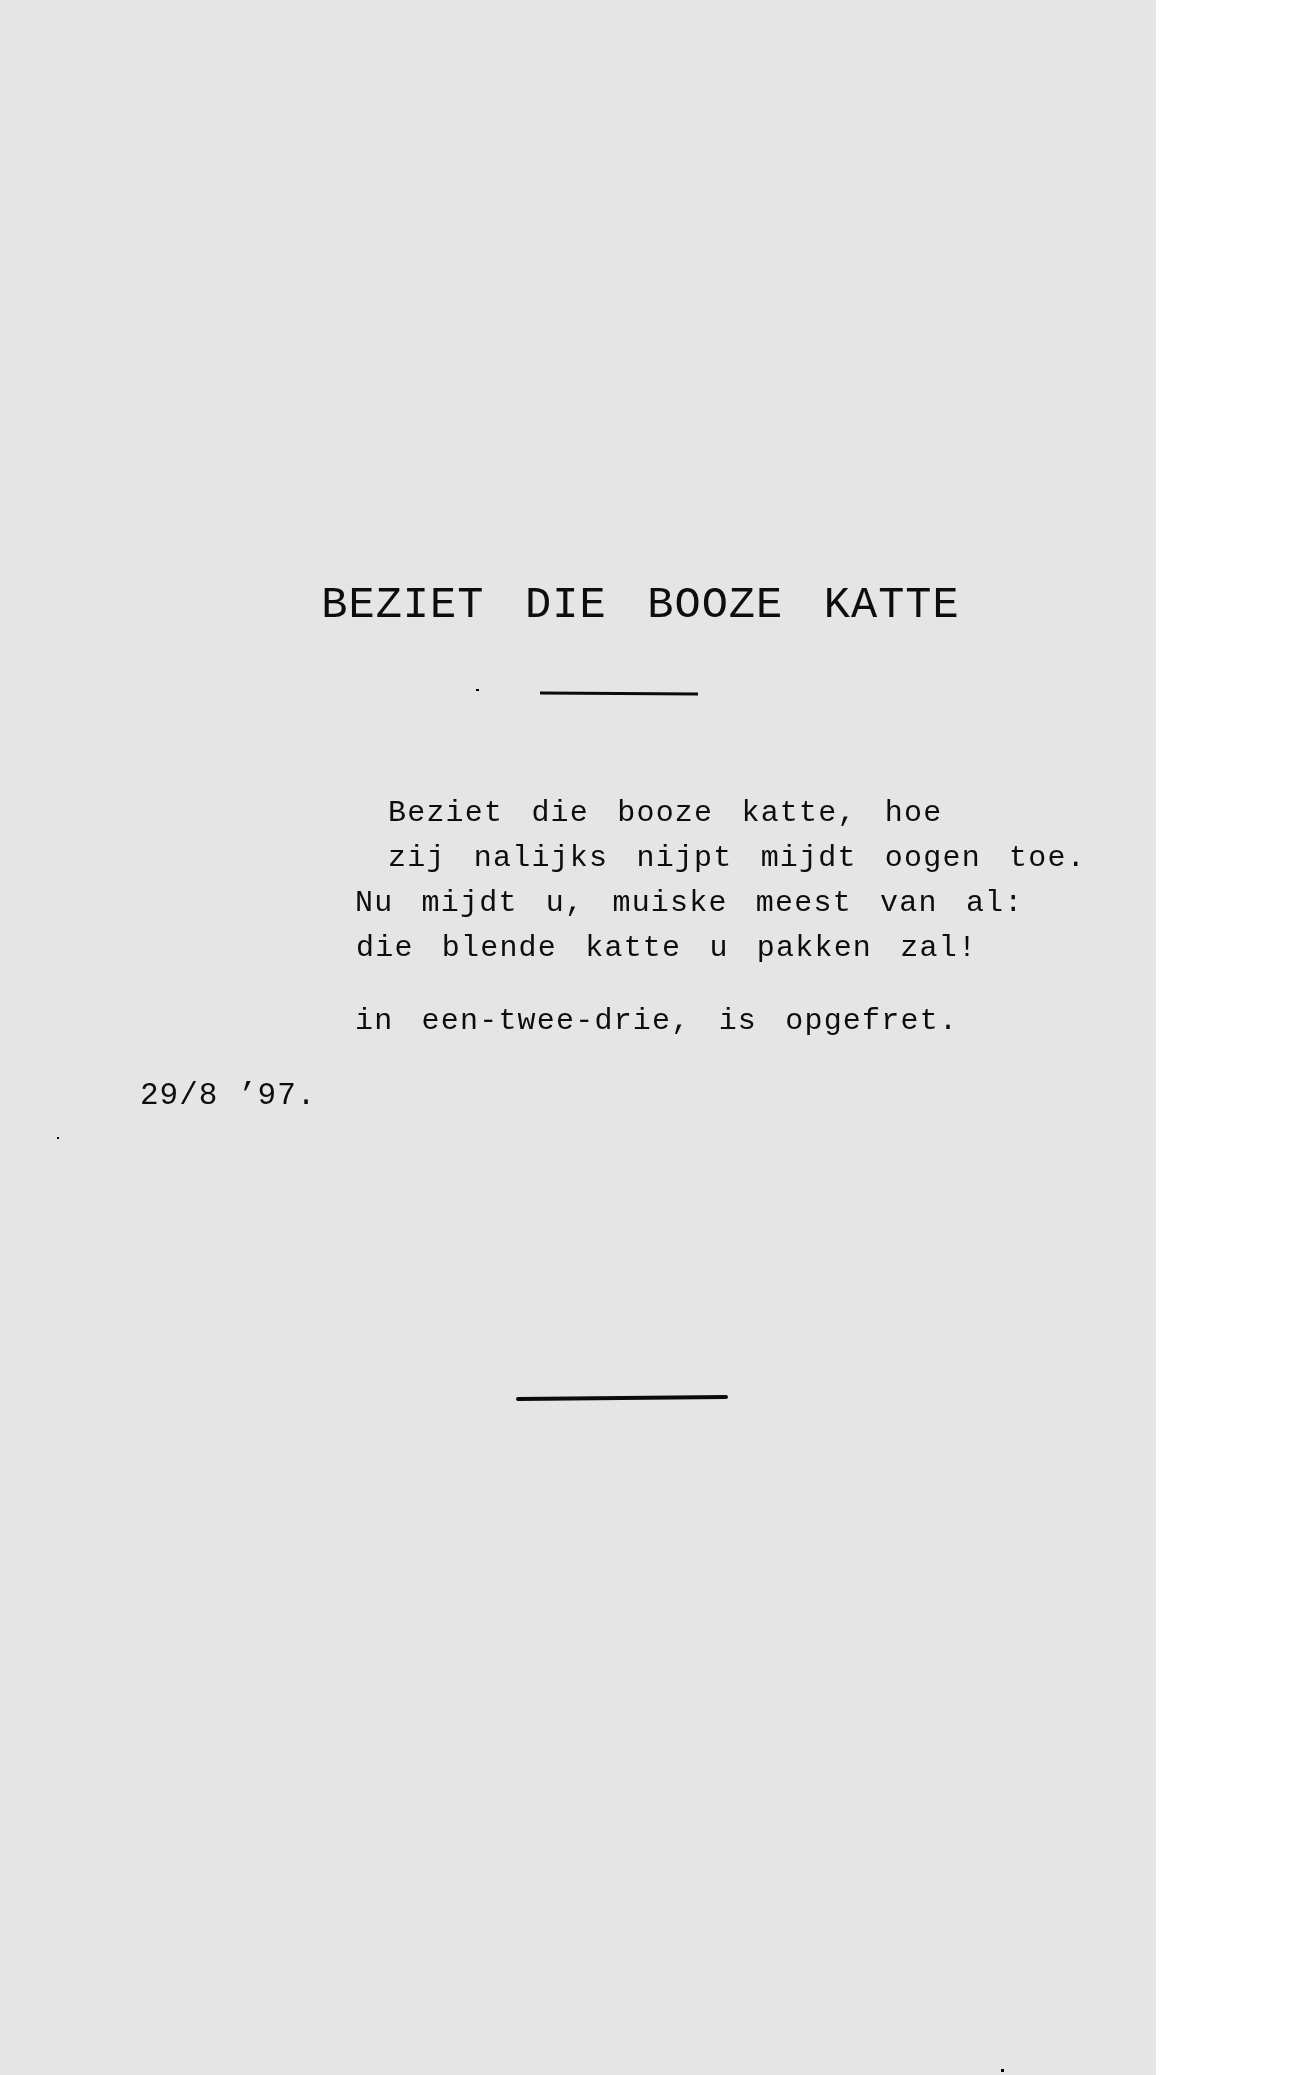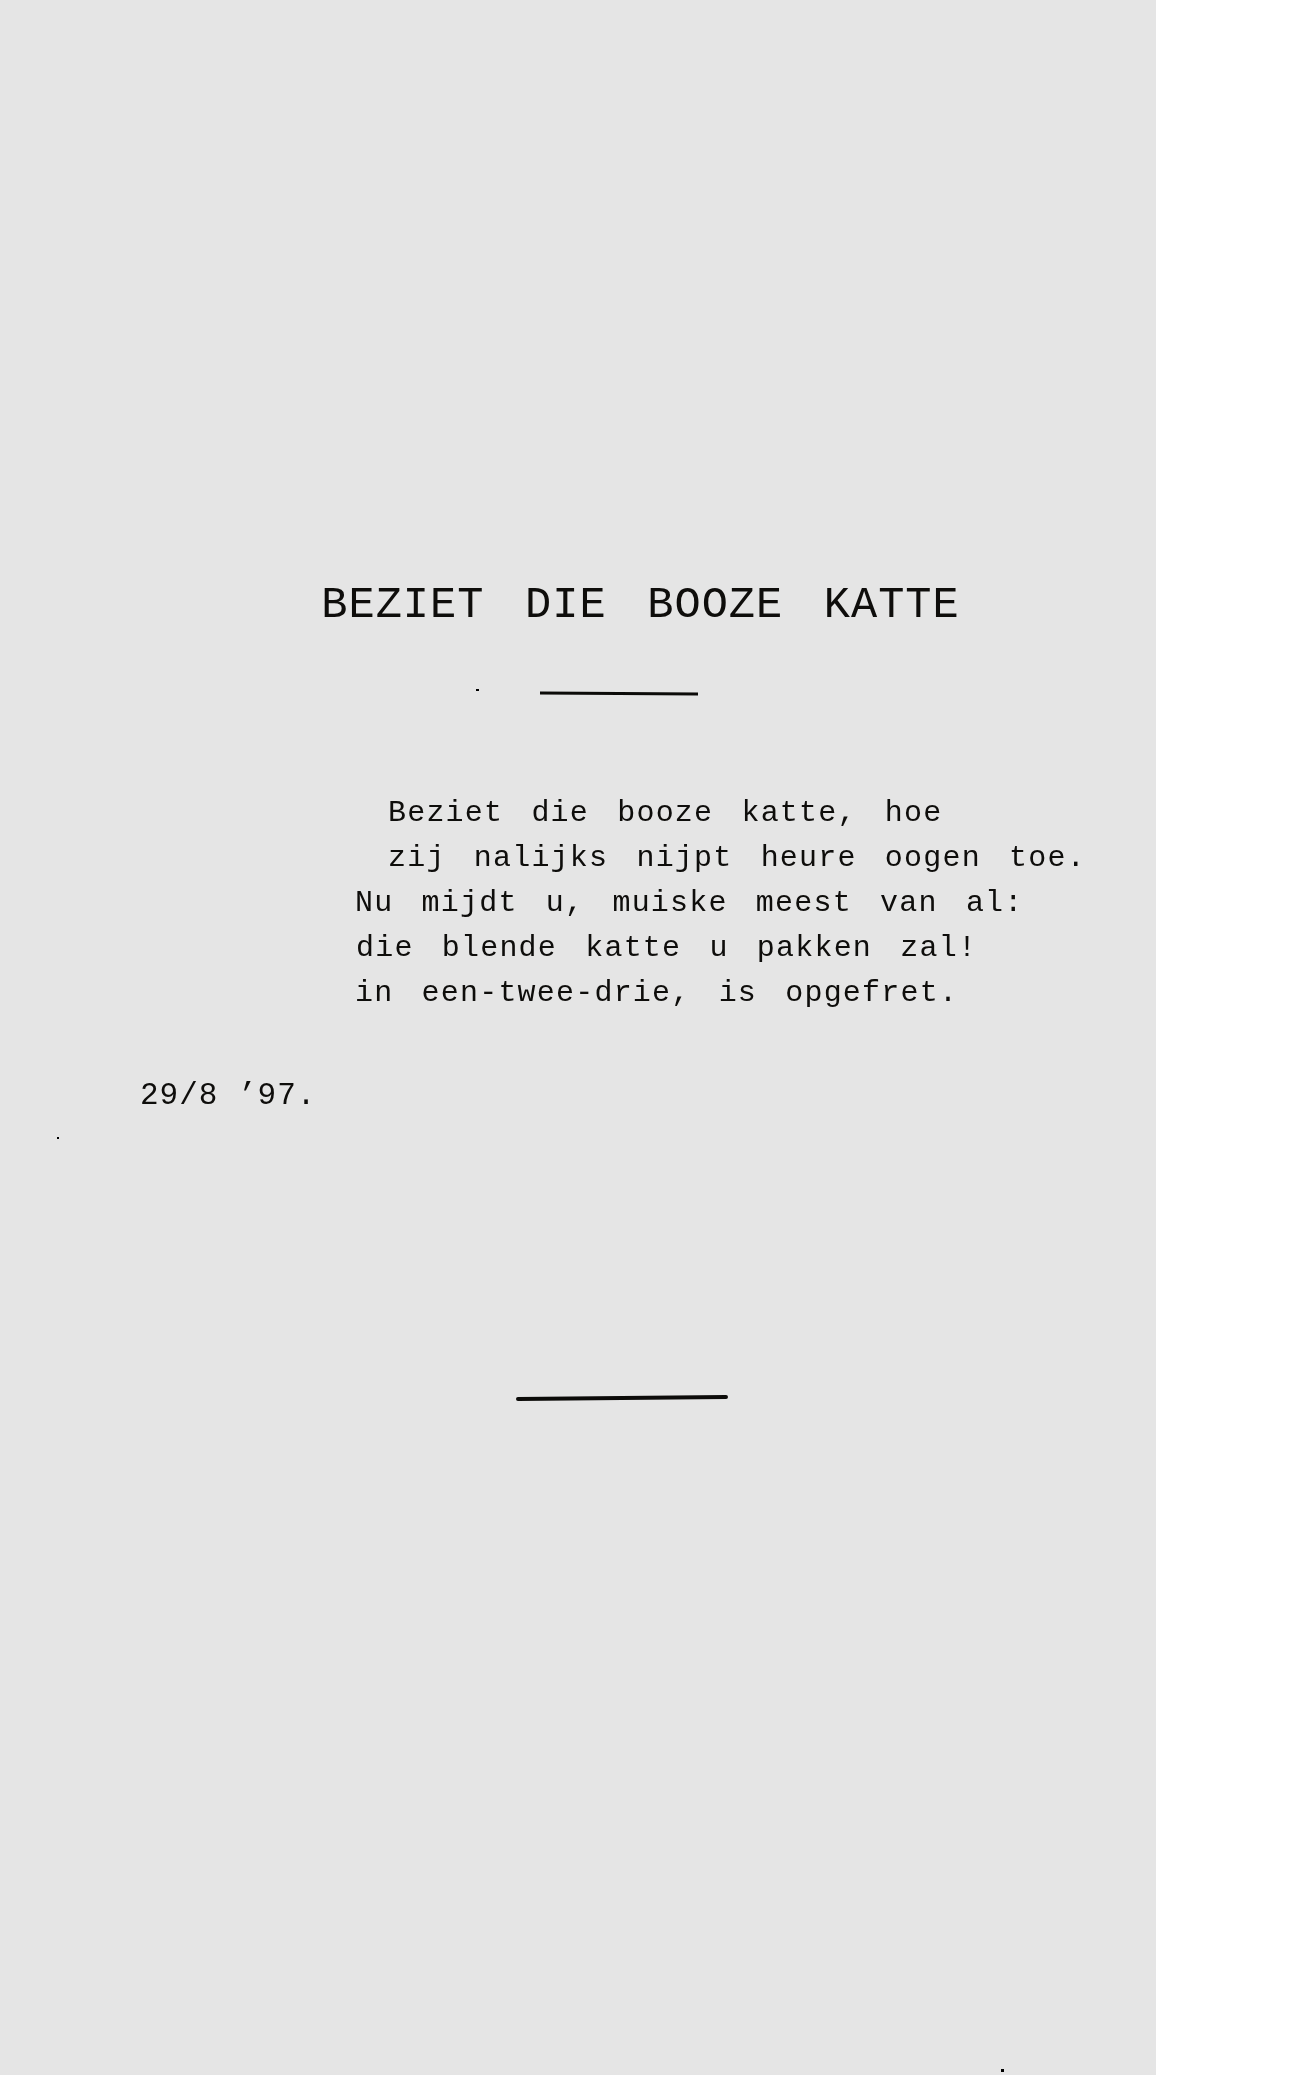--- a/index.html
+++ b/index.html
@@ -66,21 +66,21 @@
     letter-spacing: 1.2px;
     word-spacing: 9px;
     white-space: nowrap;
     color: #0e0d0b;
   }
   .poem-line.l1 { margin-left: 388px; }
   .poem-line.l2 { margin-left: 388px; }
   .poem-line.l3 { margin-left: 355px; }
   .poem-line.l4 { margin-left: 356px; }
   .poem-line.l5 { margin-left: 318px; }
-  .poem-line.l6 { margin-left: 355px; }
+  .poem-line.l6 { margin-left: 355px; margin-top: 28px; }
 
   
   .date-note {
     position: absolute;
     left: 140px;
     top: 1078px;
     font-size: 31px;
     letter-spacing: 1px;
     white-space: nowrap;
     color: #0e0d0b;
@@ -114,21 +114,21 @@
 
 <div class="page">
 
   <h1 class="title">BEZIET DIE BOOZE KATTE</h1>
 
   <div class="artifact dot-rule1"></div>
   <div class="rule rule-title"></div>
 
   <div class="poem">
     <div class="poem-line l1">Beziet die booze katte, hoe</div>
-    <div class="poem-line l2">zij nalijks nijpt heure oogen toe.</div>
+    <div class="poem-line l2">zij nalijks nijpt mijdt oogen toe.</div>
     <div class="poem-line l3">Nu mijdt u, muiske meest van al:</div>
     <div class="poem-line l4">die blende katte u pakken zal!</div>
     <div class="poem-line l6">in een-twee-drie, is opgefret.</div>
   </div>
 
   <div class="date-note">29/8 ’97.</div>
 
   <div class="rule rule-section"></div>
 
   <div class="artifact vline-main"></div>

